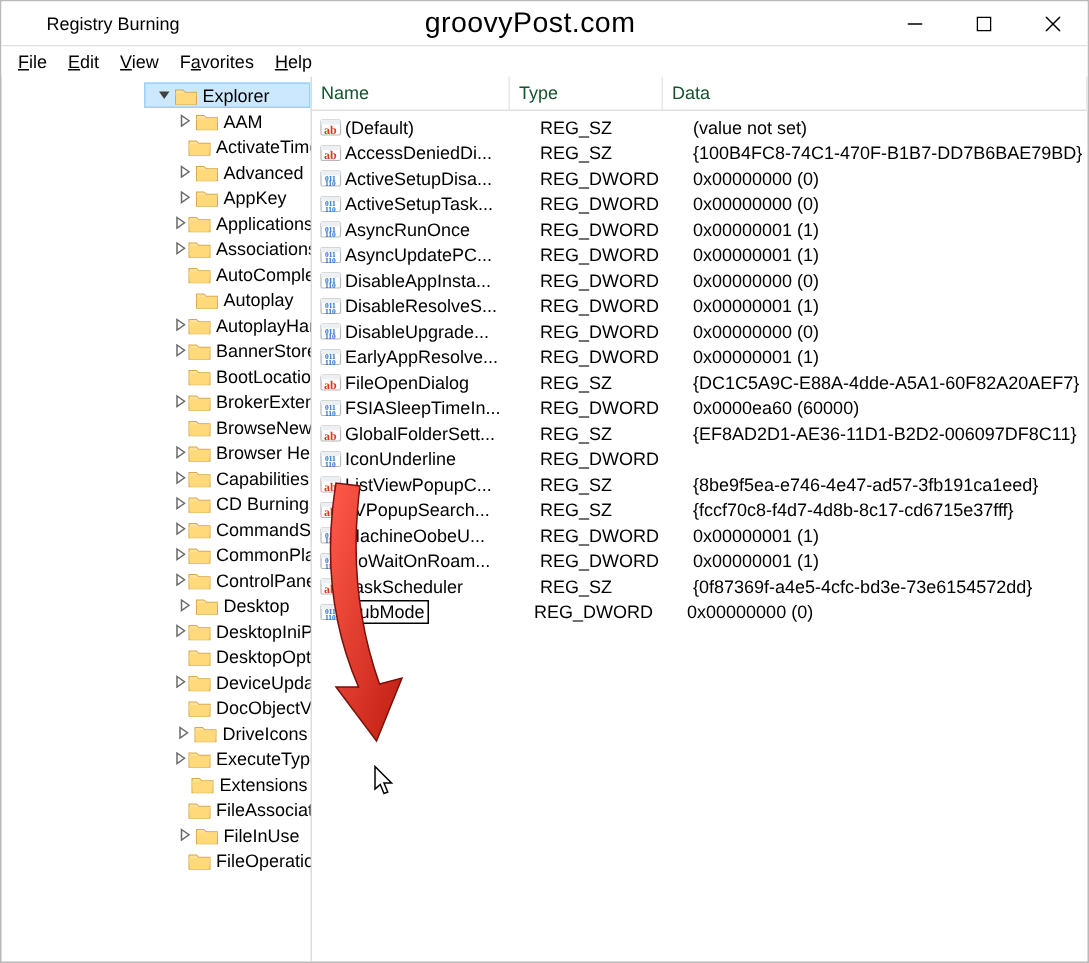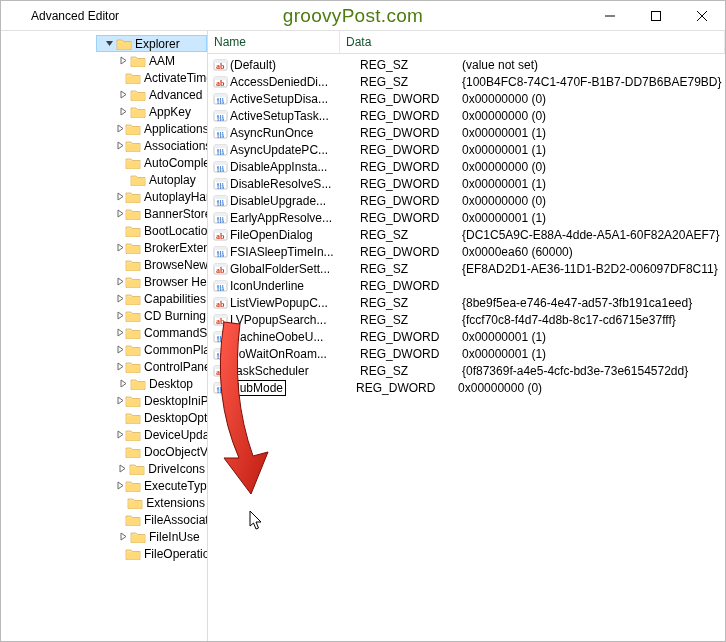--- a/index.html
+++ b/index.html
@@ -29,21 +29,21 @@
   }
   .titlebar .appicon {
     width: 16px; height: 16px;
     margin-right: 6px;
     display: inline-flex; align-items: center; justify-content: center;
   }
   .titlebar .title { flex: 0 0 auto; font-size: 12px; }
   .titlebar .watermark {
     flex: 1; text-align: center;
     font-family: "Segoe UI", Arial, sans-serif;
-    font-size: 19px; color: #4d7c0f;
+    font-size: 19px; color: #000000;
     font-weight: 400; letter-spacing: 0.3px;
   }
   .winbtns { display: flex; height: 100%; }
   .winbtn {
     width: 46px; height: 100%;
     display: flex; align-items: center; justify-content: center;
     font-size: 14px; color: #333;
   }
   .winbtn svg { width: 10px; height: 10px; }
   
@@ -223,21 +223,21 @@
 </svg>
 
 <div class="window">
 
   <div class="titlebar">
     <span class="appicon">
         <svg>
           <use href="#ico-app"></use>
         </svg>
       </span>
-    <span class="title">Advanced Editor</span>
+    <span class="title">Registry Burning</span>
     <span class="watermark">groovyPost.com</span>
     <div class="winbtns">
       <div class="winbtn">
         <svg viewBox="0 0 10 10">
             <line x1="0" y1="5" x2="10" y2="5" stroke="#000" stroke-width="1"></line>
           </svg>
       </div>
       <div class="winbtn">
         <svg viewBox="0 0 10 10">
             <rect x="0.5" y="0.5" width="9" height="9" fill="none" stroke="#000" stroke-width="1"></rect>
@@ -245,20 +245,27 @@
       </div>
       <div class="winbtn">
         <svg viewBox="0 0 10 10">
             <line x1="0" y1="0" x2="10" y2="10" stroke="#000" stroke-width="1"></line>
             <line x1="10" y1="0" x2="0" y2="10" stroke="#000" stroke-width="1"></line>
           </svg>
       </div>
     </div>
   </div>
 
+  <div class="menubar">
+    <span class="menuitem"><u>F</u><span>ile</span></span>
+    <span class="menuitem"><u>E</u><span>dit</span></span>
+    <span class="menuitem"><u>V</u><span>iew</span></span>
+    <span class="menuitem">F<u>a</u><span>vorites</span></span>
+    <span class="menuitem"><u>H</u><span>elp</span></span>
+  </div>
 
 
   <div class="main">
 
     <div class="treepane treecrop">
       <div class="treeitem treeindent0 selected">
         <span class="chev">
             <svg>
               <use href="#chev-down"></use>
             </svg>
@@ -660,20 +667,21 @@
               </svg>
             </span>
             <span class="label">FileOperations</span>
           </div>
         </div>
     </div>
 
     <div class="listpane">
       <div class="listheader">
         <div class="colh col-name">Name</div>
+        <div class="colh col-type">Type</div>
         <div class="colh col-data">Data</div>
       </div>
       <div class="listbody" id="list-body">
           <div class="listrow">
             <span class="valicon">
               <svg>
                 <use href="#ico-sz"></use>
               </svg>
             </span>
             <span class="c-name">(Default)</span>

